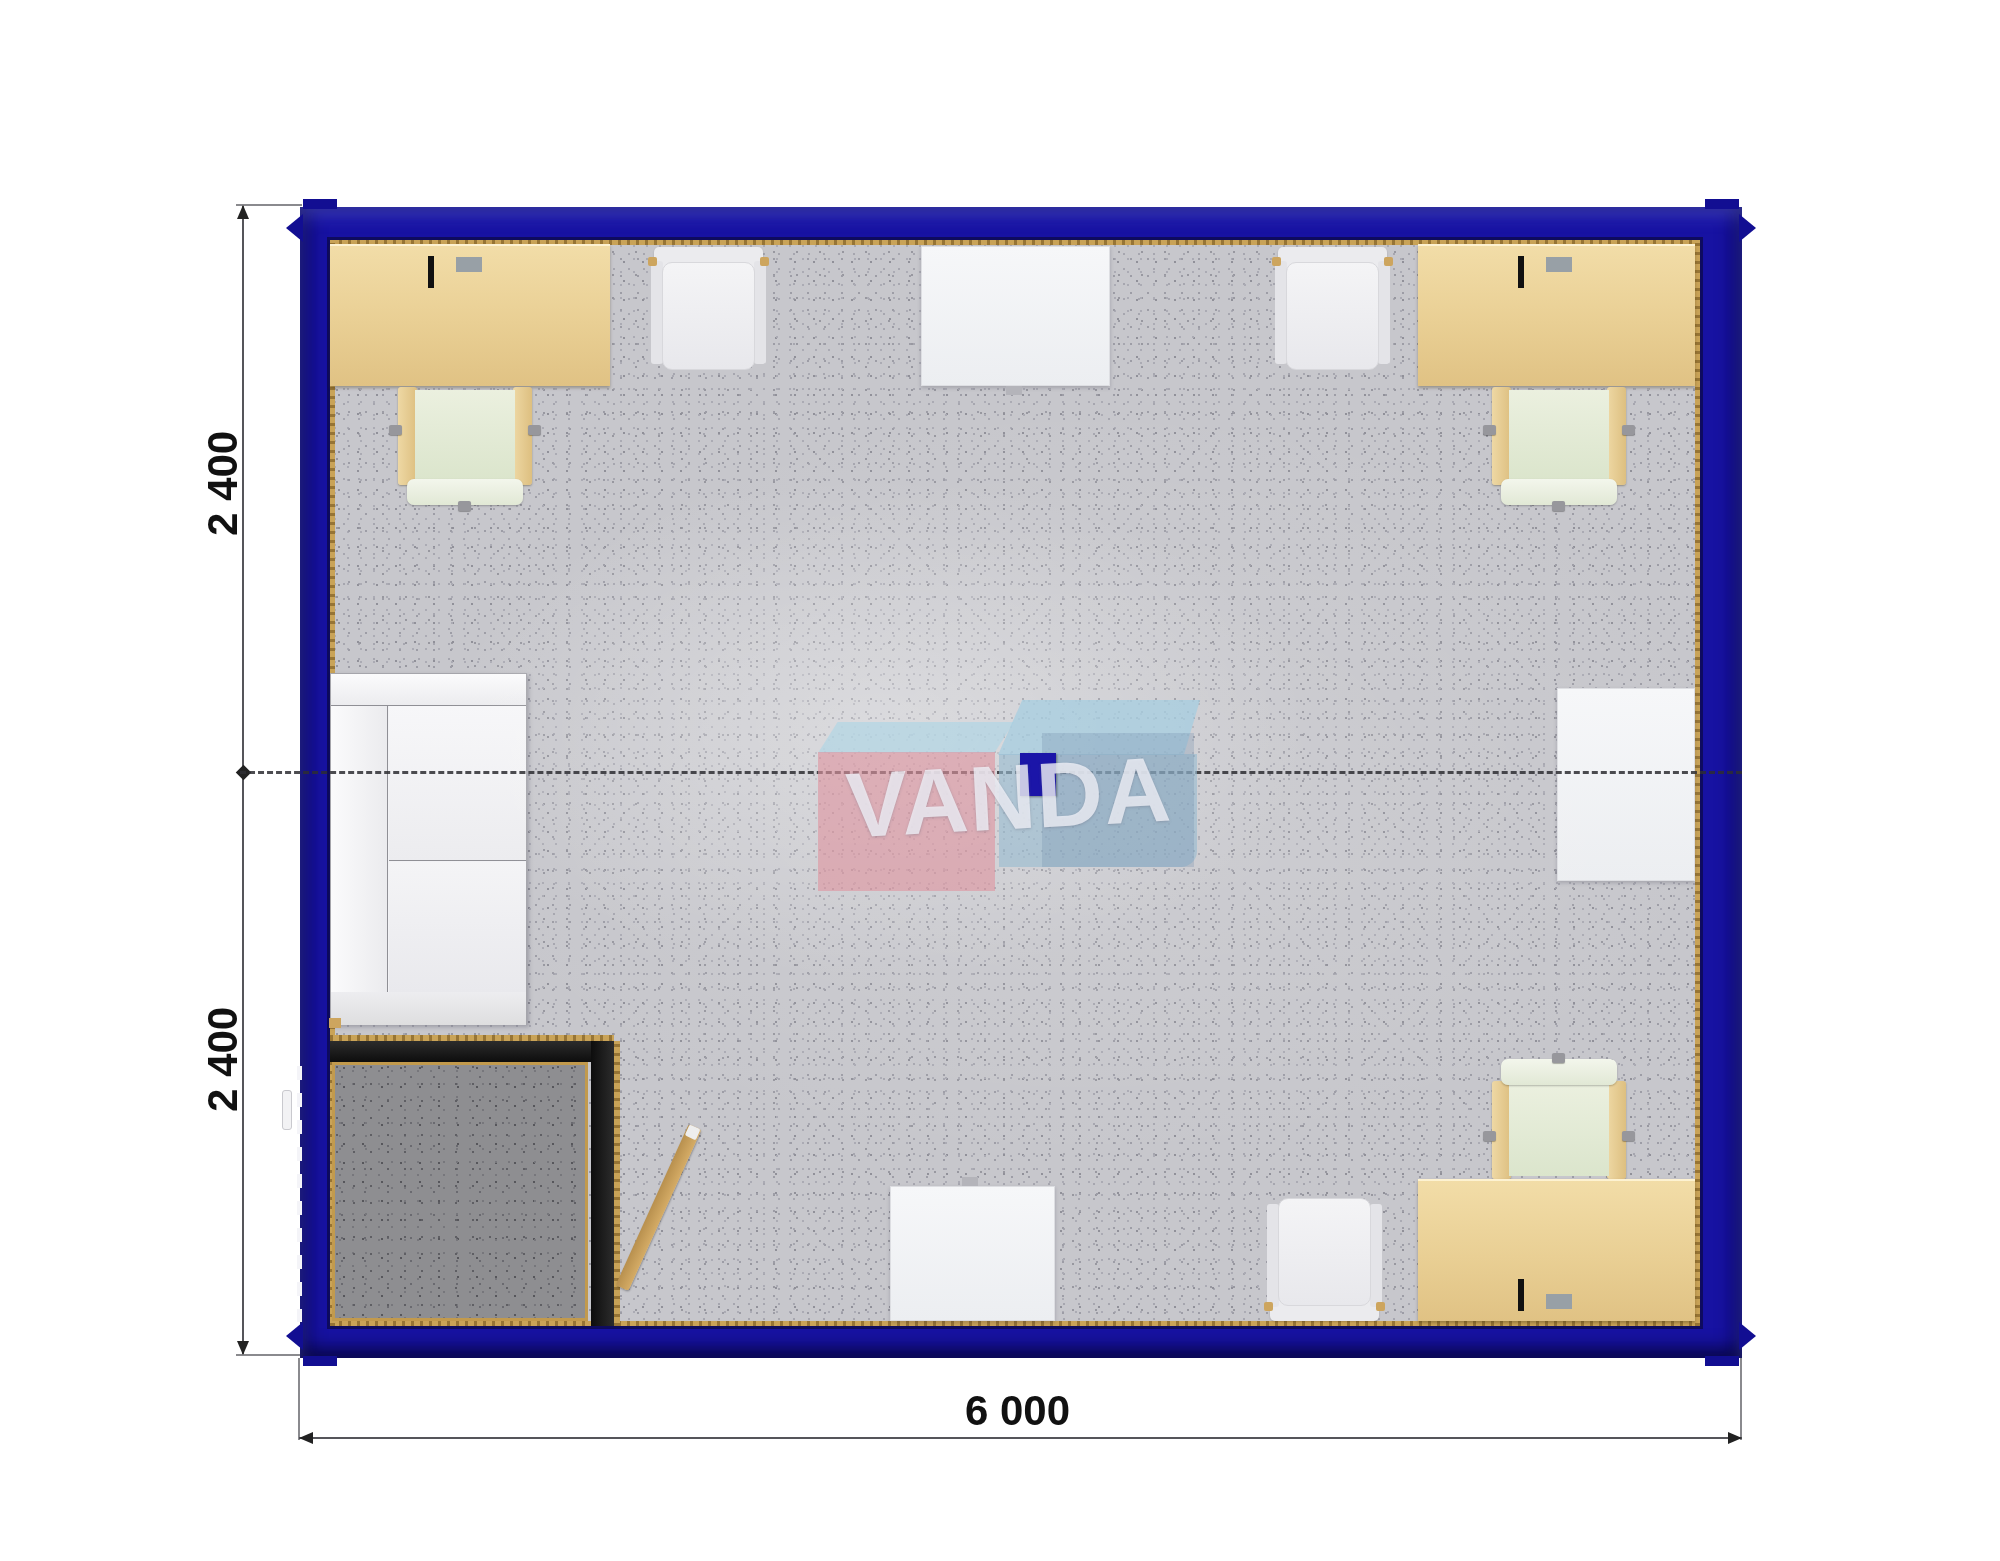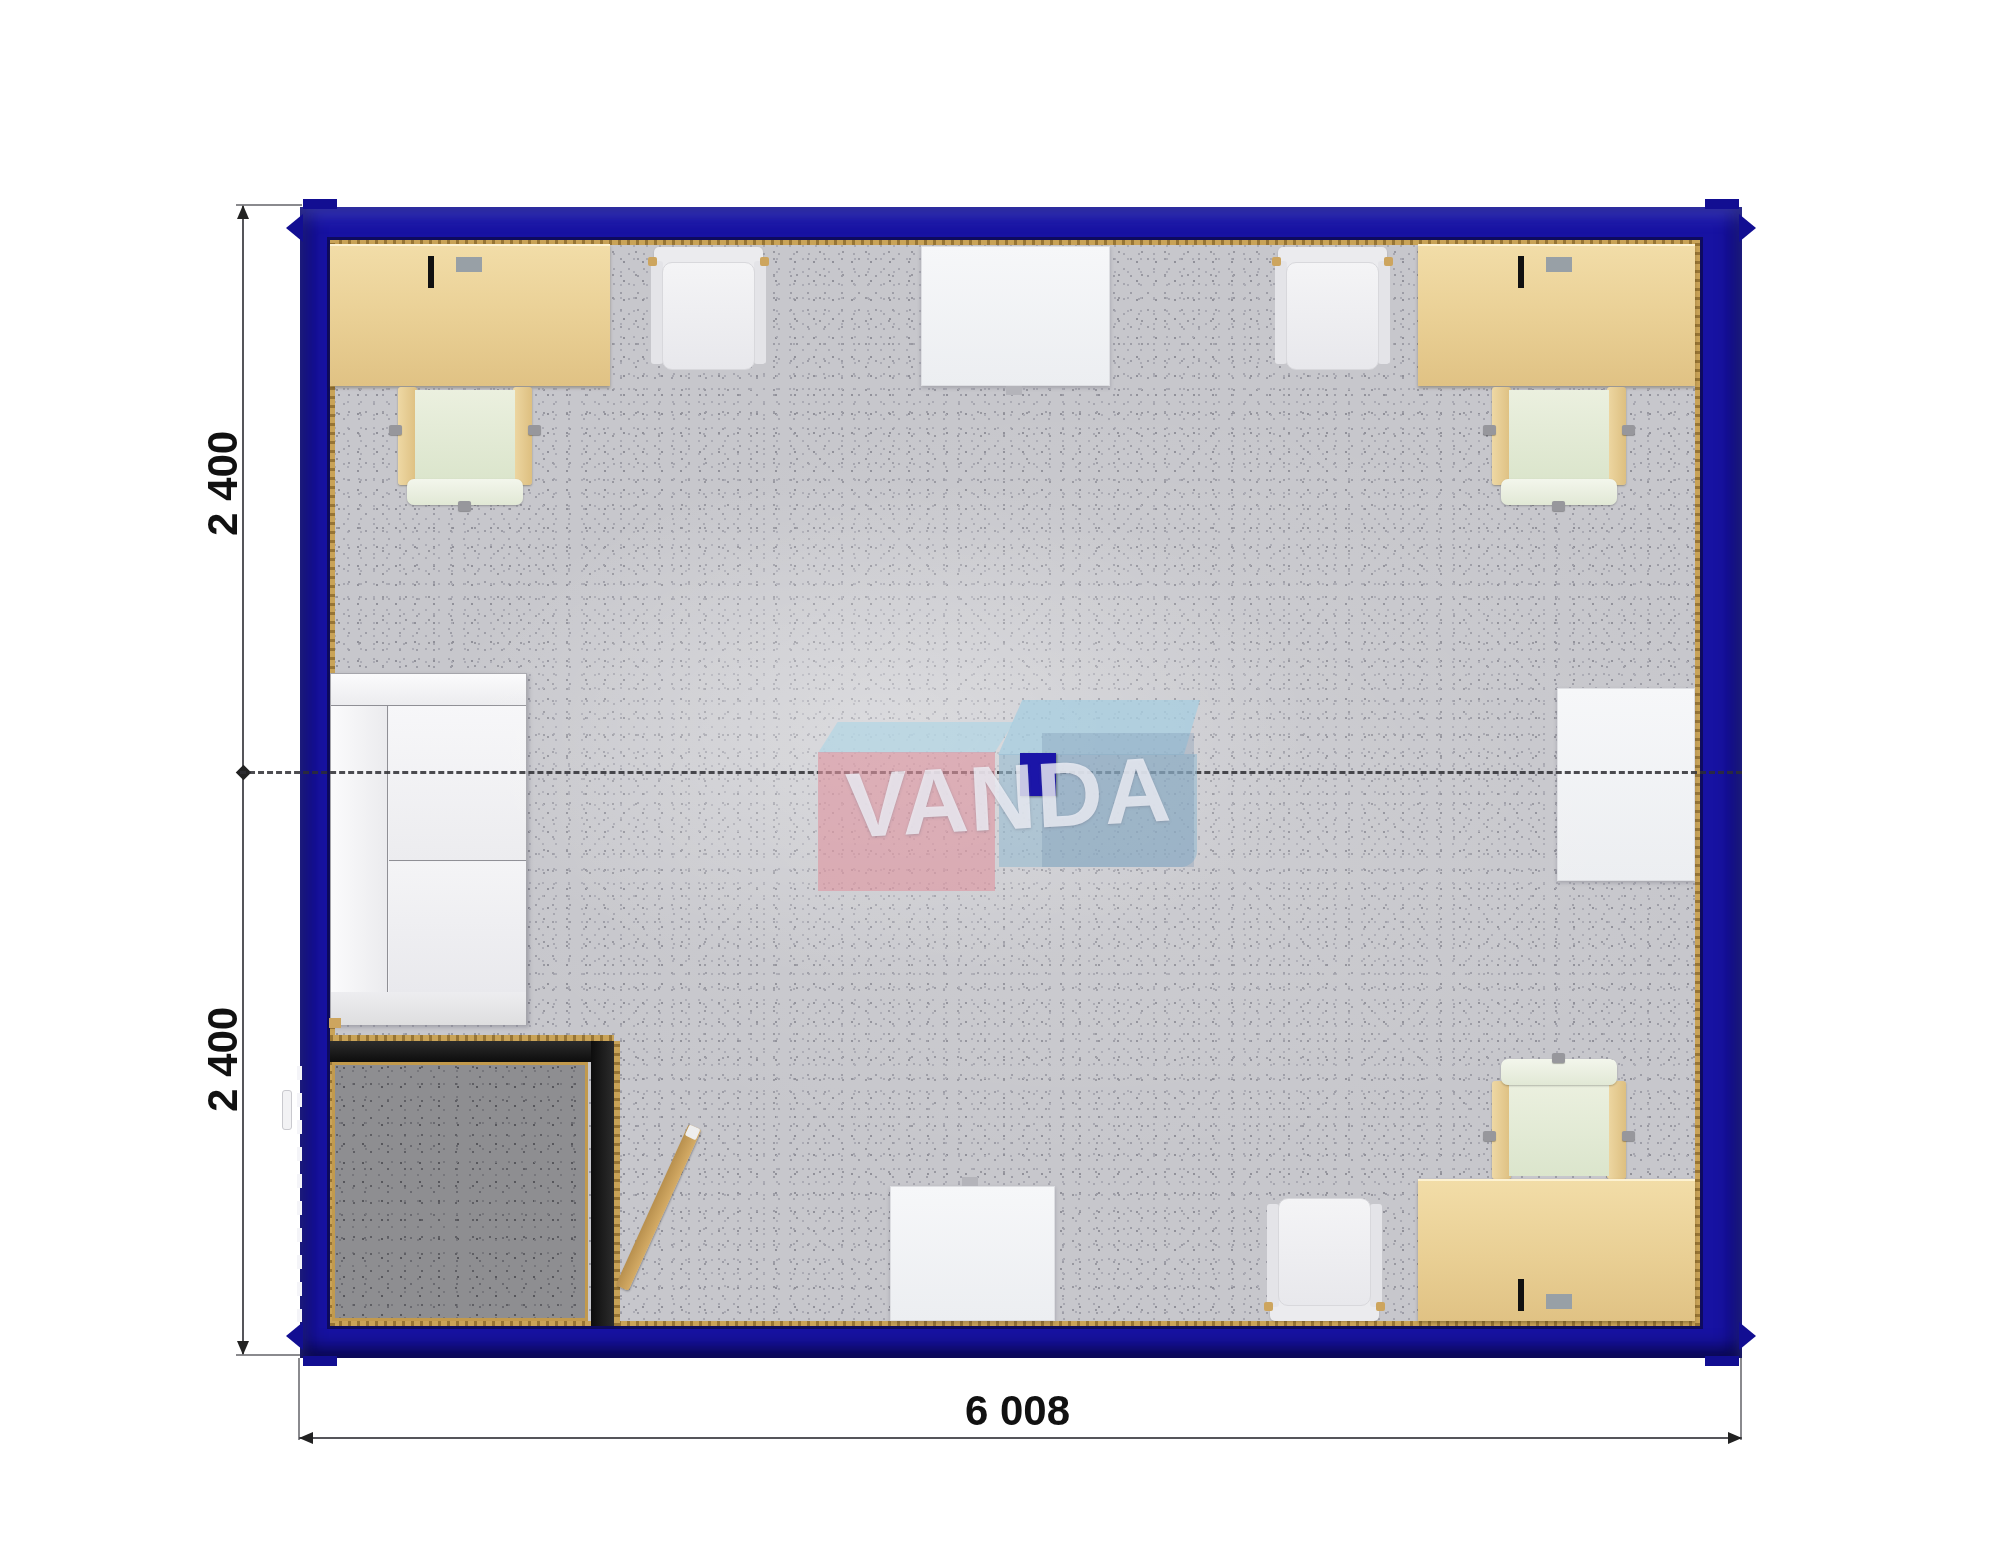--- a/index.html
+++ b/index.html
@@ -154,21 +154,21 @@
   <div class="dimline" style="left:299px;top:1437px;width:1443px;height:2px;"></div>
 
   <div class="arr up" style="left:237px;top:205px;"></div>
   <div class="arr mid" style="left:238px;top:767px;"></div>
   <div class="arr down" style="left:237px;top:1341px;"></div>
   <div class="arr left" style="left:299px;top:1432px;"></div>
   <div class="arr right" style="left:1728px;top:1432px;"></div>
 
   <div class="dim-label vert" style="left:178px;top:470px;width:90px;height:42px;line-height:42px;">2 400</div>
   <div class="dim-label vert" style="left:178px;top:1046px;width:90px;height:42px;line-height:42px;">2 400</div>
-  <div class="dim-label" style="left:955px;top:1390px;width:125px;height:42px;line-height:42px;">6 008</div>
+  <div class="dim-label" style="left:955px;top:1390px;width:125px;height:42px;line-height:42px;">6 000</div>
 
   <div class="frame"></div>
   <div class="corner-tab" style="left:303px;top:199px;width:34px;height:10px;"></div>
   <div class="corner-tab" style="left:1705px;top:199px;width:34px;height:10px;"></div>
   <div class="corner-tab" style="left:303px;top:1356px;width:34px;height:10px;"></div>
   <div class="corner-tab" style="left:1705px;top:1356px;width:34px;height:10px;"></div>
   <div class="notch nl" style="left:286px;top:214px;"></div>
   <div class="notch nr" style="left:1739px;top:214px;"></div>
   <div class="notch nl" style="left:286px;top:1322px;"></div>
   <div class="notch nr" style="left:1739px;top:1322px;"></div>

